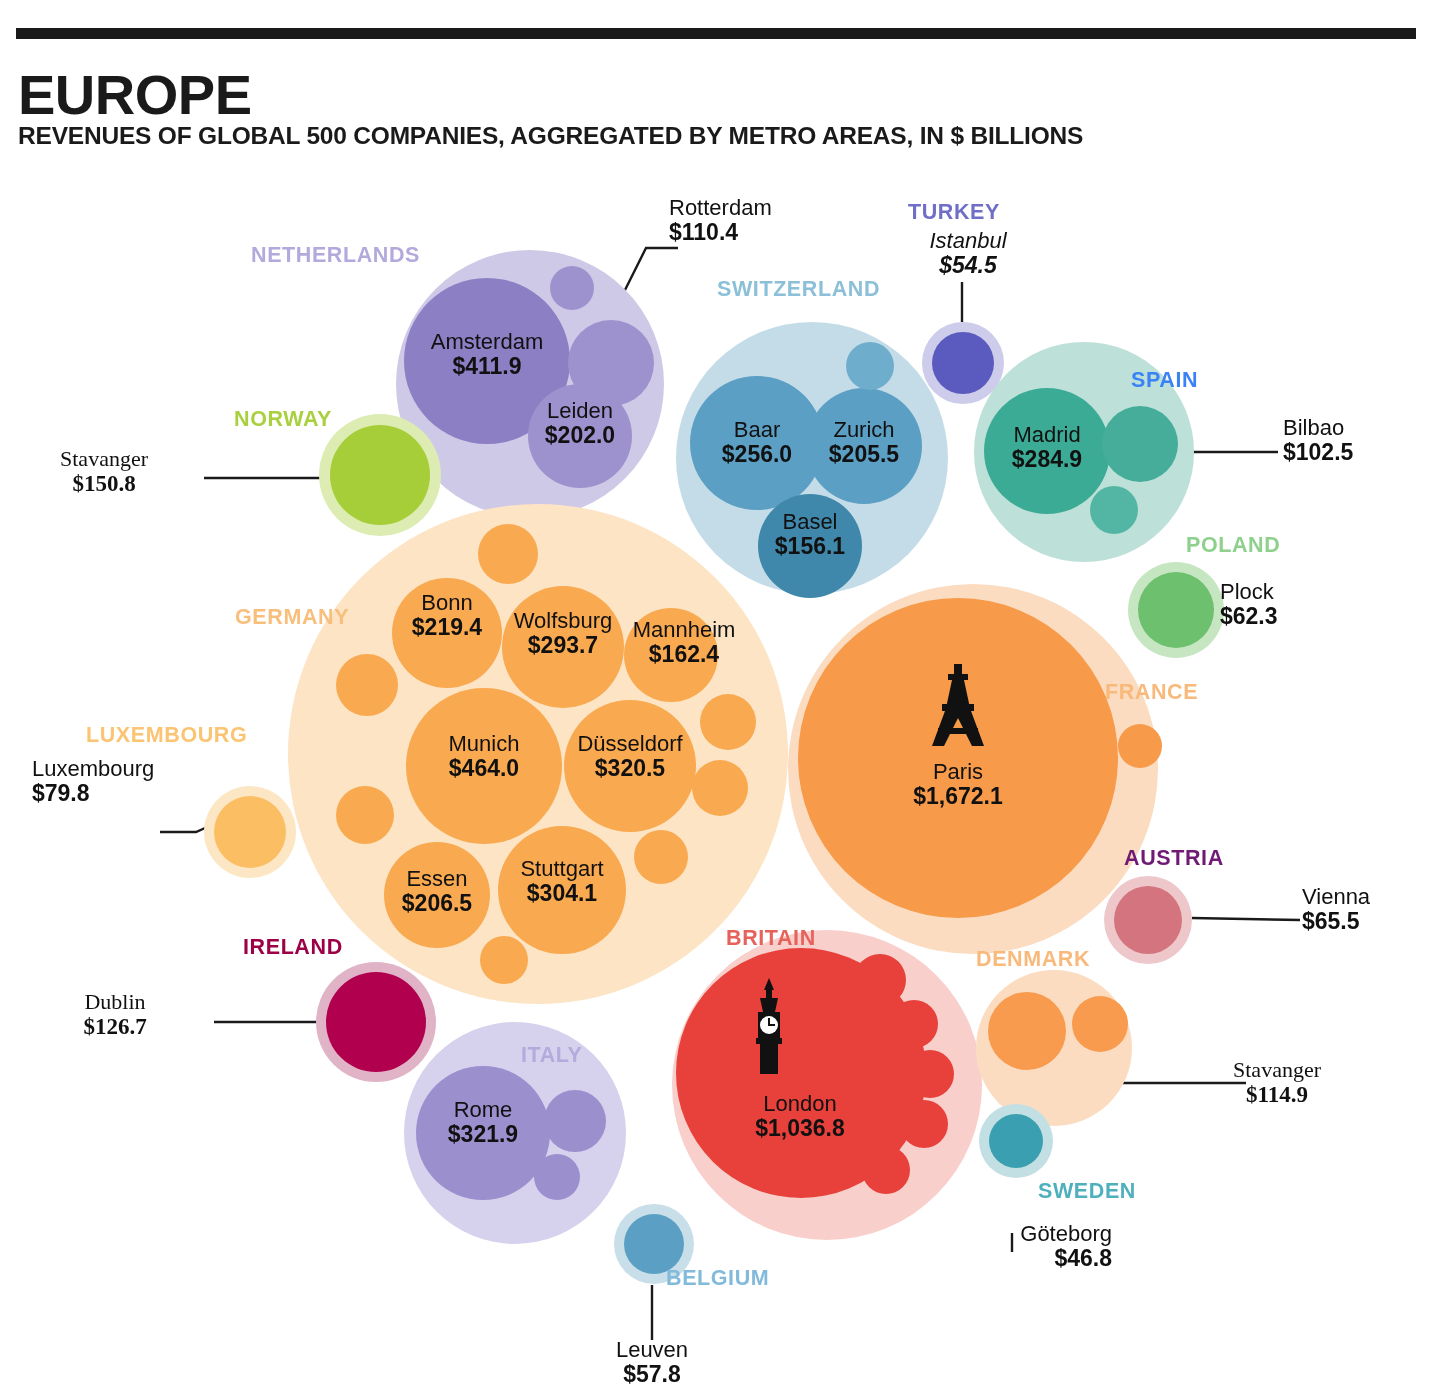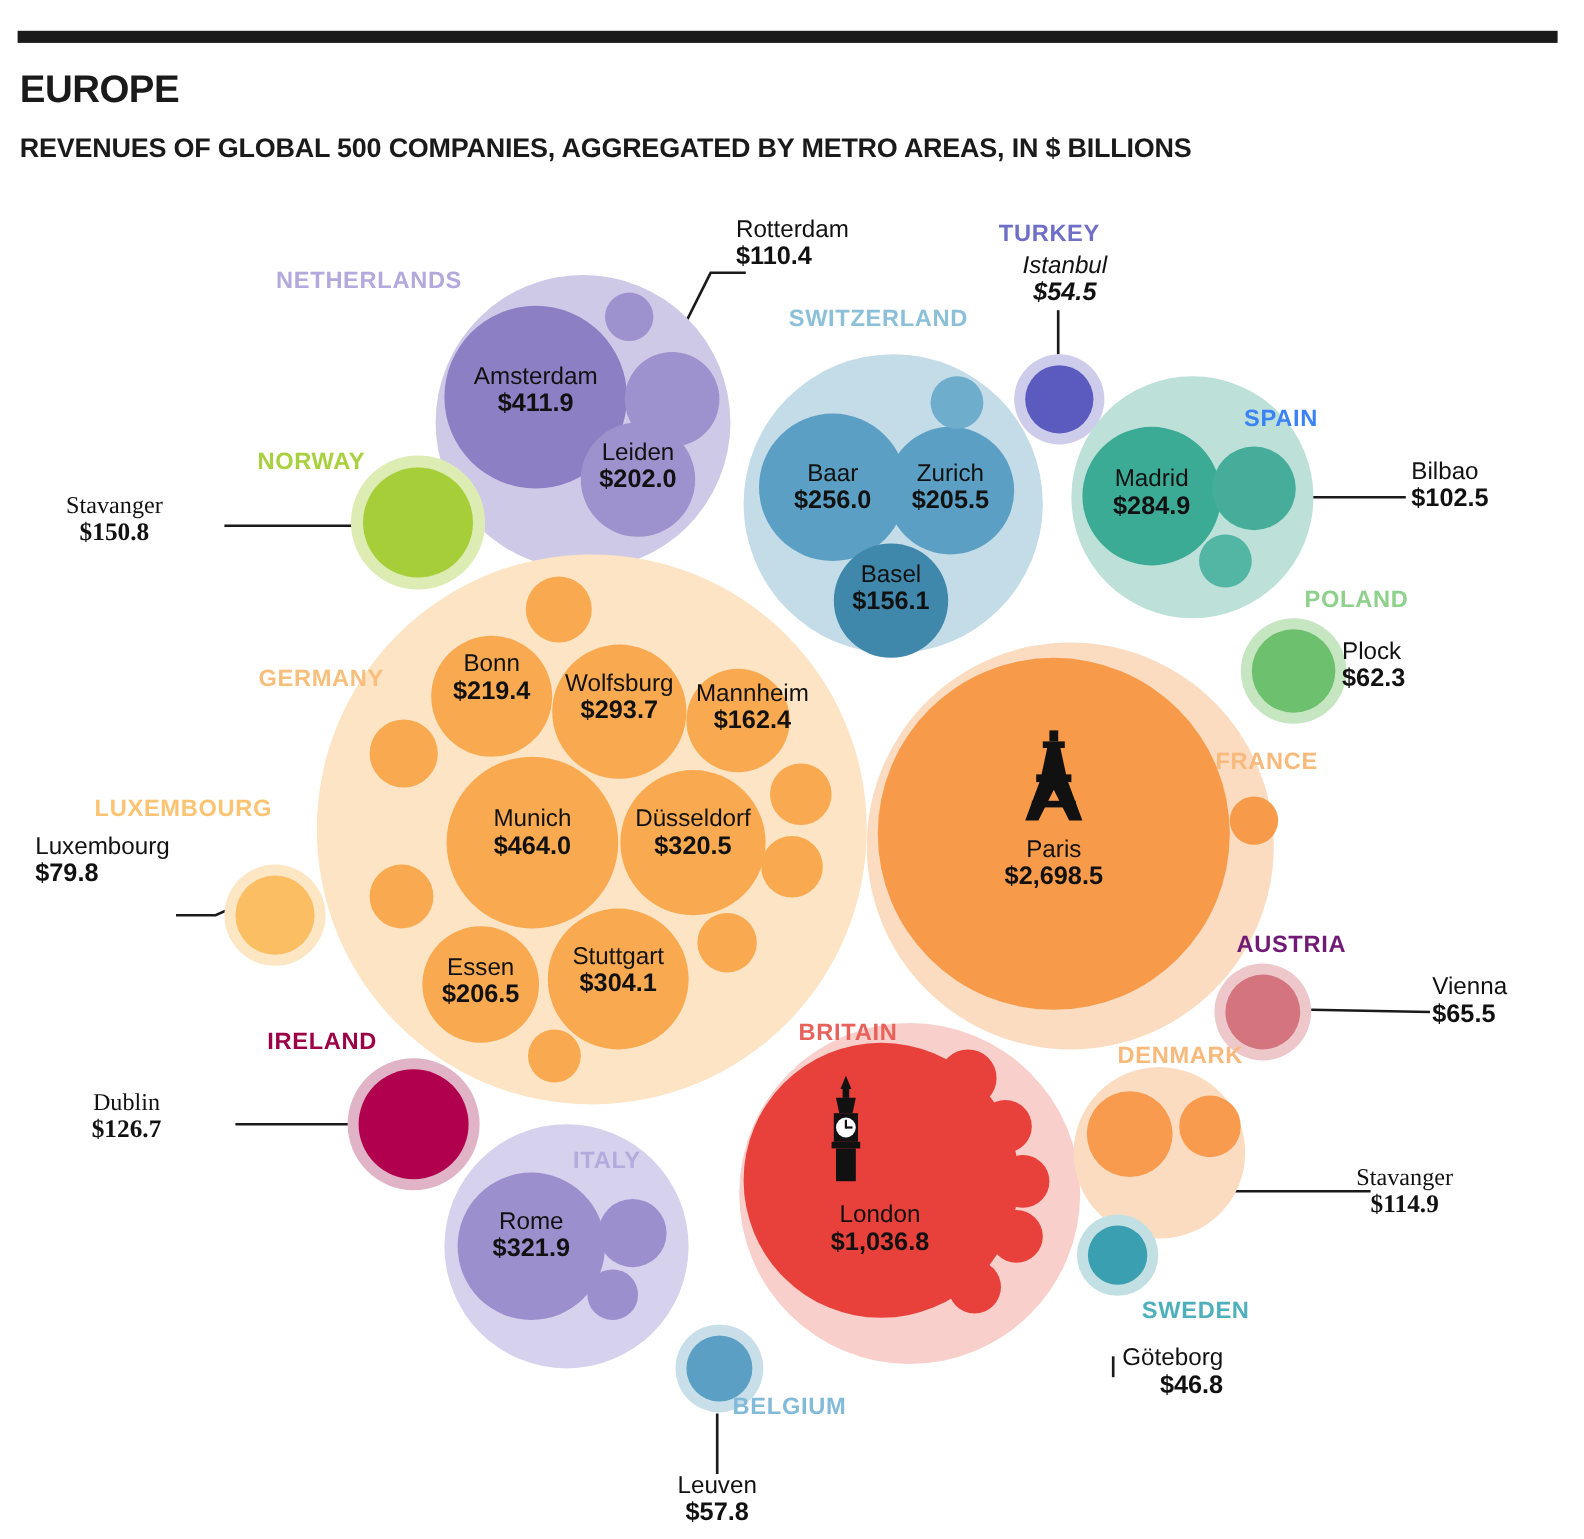--- a/index.html
+++ b/index.html
@@ -3,21 +3,21 @@
 <meta charset="utf-8">
 <style>
   html,body{margin:0;padding:0;}
   body{
     width:1440px;height:1399px;background:#ffffff;
     font-family:"Liberation Sans", sans-serif;
     color:#1a1a1a;overflow:hidden;position:relative;
   }
   #root{position:relative;width:1440px;height:1399px;}
   .topbar{position:absolute;left:16px;top:28px;width:1400px;height:11px;background:#1a1a1a;}
-  .title{position:absolute;left:18px;top:62px;font-size:35px;font-weight:bold;letter-spacing:-0.5px;}
+  .title{position:absolute;left:18px;top:62px;font-size:56px;font-weight:bold;letter-spacing:-0.5px;}
   .subtitle{position:absolute;left:18px;top:122px;font-size:24.5px;font-weight:bold;letter-spacing:-0.2px;}
 
   .canvas{position:absolute;left:0;top:0;width:1440px;height:1399px;}
 
   .bubble{position:absolute;border-radius:50%;}
   .label{position:absolute;text-align:center;line-height:1.08;pointer-events:none;}
   .city{font-size:22px;font-weight:normal;color:#111;}
   .val{font-size:23px;font-weight:bold;color:#111;}
   .country{position:absolute;font-size:21.5px;font-weight:bold;letter-spacing:0.6px;}
   .outside{position:absolute;text-align:left;line-height:1.1;}
@@ -184,21 +184,21 @@
           <rect x="30" y="14" width="20" height="6"></rect>
           <path d="M34,20 L46,20 L52,48 L28,48 Z"></path>
           <rect x="24" y="44" width="32" height="7"></rect>
           <path d="M27,51 L53,51 L66,86 L54,86 L40,58 L26,86 L14,86 Z"></path>
           <rect x="20" y="68" width="40" height="6"></rect>
         </g>
       </svg>
     </div>
     <div class="label" style="left:858px;top:760px;width:200px;">
       <div class="city">Paris</div>
-      <div class="val">$2,698.5</div>
+      <div class="val">$1,672.1</div>
     </div>
 
     <div class="bubble" style="left:204px;top:786px;width:92px;height:92px;background:#fde6c4;"></div>
     <div class="bubble" style="left:214px;top:796px;width:72px;height:72px;background:#fbbe62;"></div>
     <div class="country" style="left:86px;top:723px;color:#fbc473;">LUXEMBOURG</div>
     <div class="outside" style="left:32px;top:757px;width:200px;">
       <div class="city">Luxembourg</div>
       <div class="val">$79.8</div>
     </div>
 
@@ -242,21 +242,21 @@
       </svg>
     </div>
     <div class="label" style="left:700px;top:1092px;width:200px;">
       <div class="city">London</div>
       <div class="val">$1,036.8</div>
     </div>
 
     <div class="bubble" style="left:976px;top:970px;width:156px;height:156px;background:#fcdcc0;"></div>
     <div class="bubble" style="left:988px;top:992px;width:78px;height:78px;background:#f89b4e;"></div>
     <div class="bubble" style="left:1072px;top:996px;width:56px;height:56px;background:#f89b4e;"></div>
-    <div class="country" style="left:976px;top:947px;color:#f8b97b;margin-left:40px;">DENMARK</div>
+    <div class="country" style="left:976px;top:947px;color:#f8b97b;">DENMARK</div>
     <div class="outside right" style="left:1150px;top:1058px;width:254px;">
       <div class="city">Stavanger</div>
       <div class="val">$114.9</div>
     </div>
 
     <div class="bubble" style="left:404px;top:1022px;width:222px;height:222px;background:#d6d1ec;"></div>
     <div class="bubble" style="left:416px;top:1066px;width:134px;height:134px;background:#9b8fce;"></div>
     <div class="bubble" style="left:544px;top:1090px;width:62px;height:62px;background:#9b8fce;"></div>
     <div class="bubble" style="left:534px;top:1154px;width:46px;height:46px;background:#9b8fce;"></div>
     <div class="country" style="left:521px;top:1043px;color:#b4abdd;">ITALY</div>

